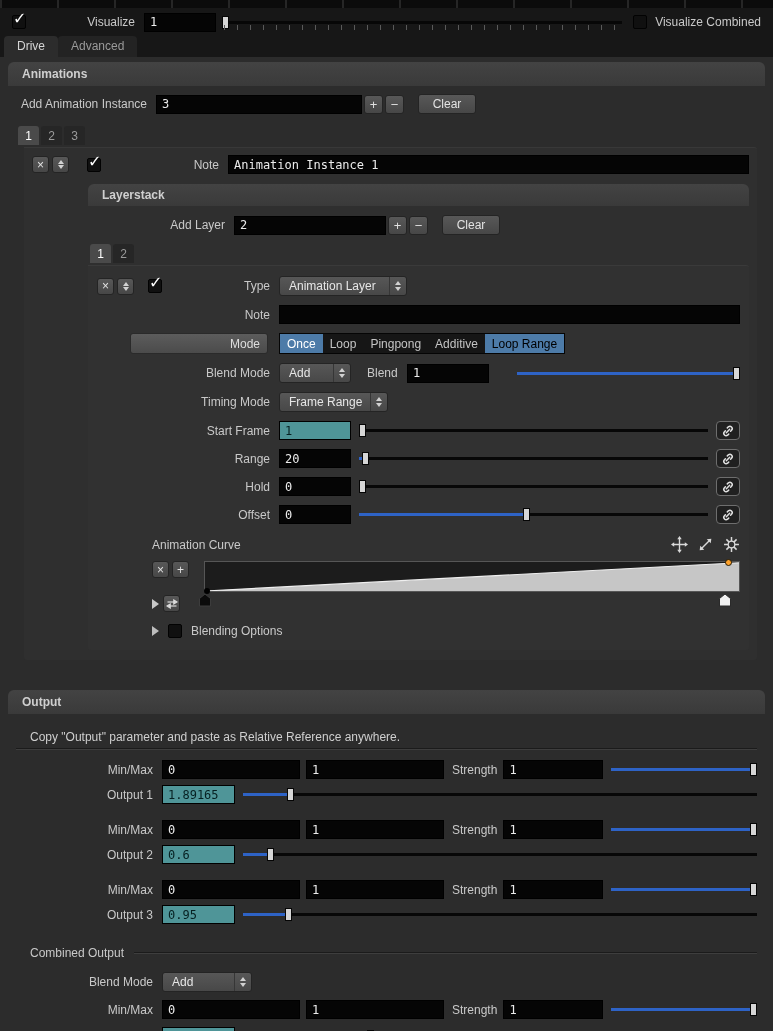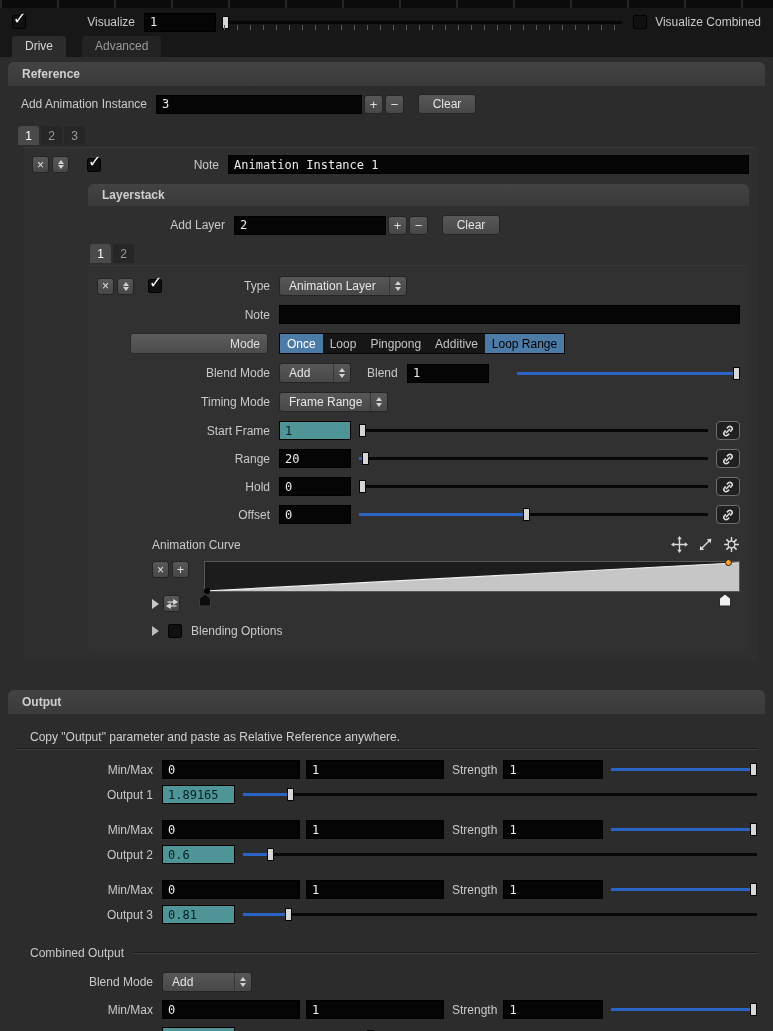--- a/index.html
+++ b/index.html
@@ -2,21 +2,21 @@
 <html><head>
 <meta charset="utf-8">
 <style>
   *{box-sizing:border-box;margin:0;padding:0}
   html,body{width:773px;height:1031px}
   body{background:#2c2c2c;font:12px "Liberation Sans",sans-serif;color:#c9c9c9;overflow:hidden}
 
   
   .topstrip{height:8px;background:#0b0b0b;background-image:repeating-linear-gradient(90deg,#262626 0 2px,transparent 2px 57px)}
   .topbar{height:28px;background:#171717;display:flex;align-items:center;padding:0 12px}
-  .tabbar{height:21px;background:#171717;display:flex;align-items:flex-start;padding-left:12px;gap:16px}
+  .tabbar{height:21px;background:#171717;display:flex;align-items:flex-start;padding-left:4px;gap:0}
   .tab{padding:3px 13px 4px;border-radius:4px 4px 0 0;background:#232323;color:#9a9a9a;font-size:12px}
   .tab.active{background:#2c2c2c;color:#d6d6d6}
 
   
   .cb{width:14px;height:14px;background:#101010;border:1px solid #020202;border-radius:2px;position:relative;flex:0 0 auto}
   .cb .mark{position:absolute;left:0;top:-7px;color:#fff;font-size:16px;font-weight:bold;font-family:"DejaVu Sans",sans-serif}
   .field{background:#050505;border:1px solid #000;color:#ececec;font:12px "DejaVu Sans Mono",monospace;height:19px;padding:0 5px;display:flex;align-items:center;overflow:hidden;white-space:nowrap}
   .field.teal{background:#4f9598;color:#062021}
   .slider{position:relative;height:15px;flex:1 1 auto}
   .slider .track{position:absolute;left:0;right:0;top:6px;height:3px;background:#070707}
@@ -109,21 +109,21 @@
 </div>
 
 <div class="tabbar">
   <div class="tab active">Drive</div>
   <div class="tab">Advanced</div>
 </div>
 
 <div class="main">
 
   <div class="sechead">
-    <span>Reference</span>
+    <span>Animations</span>
   </div>
   <div class="secbody">
 
     <div class="row">
       <span class="lbl" style="width:140px">Add Animation Instance</span>
       <span class="field" style="width:206px">3</span>
       <span class="btn sq" style="margin-left:2px">
           <span>+</span>
         </span>
       <span class="btn sq" style="margin-left:2px">
@@ -503,21 +503,21 @@
         <span style="margin-left:8px">Strength</span>
         <span class="field" style="width:100px;margin-left:6px">1</span>
         <span class="slider" style="margin-left:8px">
           <span class="track"></span>
           <span class="fill" style="width: 100%;"></span>
           <span class="handle" style="left: max(0px, 100% - 7px);"></span>
         </span>
       </div>
       <div class="orow">
         <span class="olbl">Output 3</span>
-        <span class="field teal" style="width:73px">0.81</span>
+        <span class="field teal" style="width:73px">0.95</span>
         <span class="slider" style="margin-left:8px">
           <span class="track"></span>
           <span class="fill" style="width: 9.5%;"></span>
           <span class="handle" style="left: max(0px, 9.5% - 7px);"></span>
         </span>
       </div>
     </div>
 
     <div class="subhead">
       <span style="margin-left:14px">Combined Output</span>

